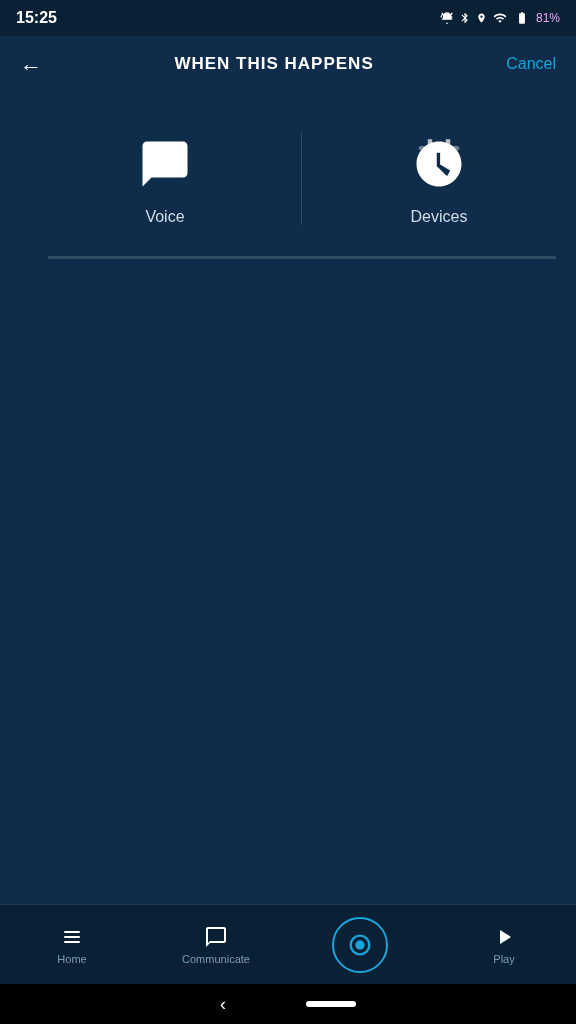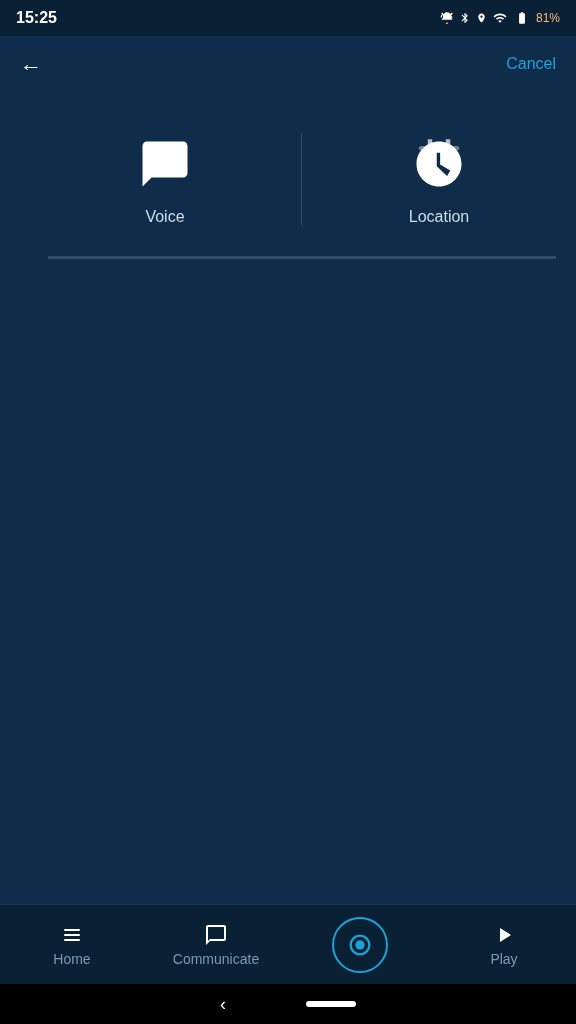--- a/index.html
+++ b/index.html
@@ -27,21 +27,21 @@
     .status-time {
       font-size: 16px;
       font-weight: bold;
       color: white;
     }
     .status-icons {
       display: flex;
       align-items: center;
       gap: 5px;
       font-size: 13px;
-      color: #fdba74;
+      color: #f0abfc;
     }
 
     
     .header {
       display: flex;
       align-items: center;
       justify-content: space-between;
       padding: 12px 20px;
       background-color: #0f2d4a;
       height: 56px;
@@ -150,21 +150,21 @@
       display: flex;
       flex-direction: column;
       align-items: center;
       justify-content: center;
       gap: 4px;
       cursor: pointer;
       flex: 1;
       height: 100%;
     }
     .nav-item-label {
-      font-size: 14px;
+      font-size: 11px;
       color: #7a9bb5;
     }
     .nav-icon {
       color: #7a9bb5;
       display: flex;
       align-items: center;
       justify-content: center;
     }
 
     
@@ -227,20 +227,21 @@
 
     <svg width="18" height="14" viewBox="0 0 24 24">
         <path d="M15.67 4H14V2h-4v2H8.33C7.6 4 7 4.6 7 5.33v15.33C7 21.4 7.6 22 8.33 22h7.33C16.4 22 17 21.4 17 20.67V5.33C17 4.6 16.4 4 15.67 4z"></path>
       </svg>
     <span style="font-size:12px;">81%</span>
   </div>
 </div>
 
 <div class="header">
   <span class="header-back">←</span>
+  <span class="header-title">WHEN THIS HAPPENS</span>
   <span class="header-cancel">Cancel</span>
 </div>
 
 <div class="main-content">
 
   <div class="grid-row">
     <div class="grid-item">
       <div class="grid-item-icon">
         <svg viewBox="0 0 24 24" width="54" height="54">
           <path d="M20 2H4c-1.1 0-2 .9-2 2v18l4-4h14c1.1 0 2-.9 2-2V4c0-1.1-.9-2-2-2z"></path>
@@ -250,21 +251,21 @@
       <div class="col-divider"></div>
     </div>
     <div class="grid-item">
       <div class="grid-item-icon">
         <svg viewBox="0 0 24 24" width="54" height="54">
           <path d="M11.99 2C6.47 2 2 6.48 2 12s4.47 10 9.99 10C17.52 22 22 17.52 22 12S17.52 2 11.99 2zm4.24 16L11 13V7h1.5v5.25l4.5 2.67-1.77 3.08z"></path>
           <path d="M7 1h2v3H7zm8 0h2v3h-2z" opacity="0.7"></path>
           <rect x="3" y="4" width="18" height="2" rx="1" opacity="0.4"></rect>
         </svg>
       </div>
-      <span class="grid-item-label">Location</span>
+      <span class="grid-item-label">Devices</span>
     </div>
   </div>
 
   <div class="row-divider"></div>
 
 
   <div class="row-divider"></div>
 
 
   <div class="row-divider"></div>

